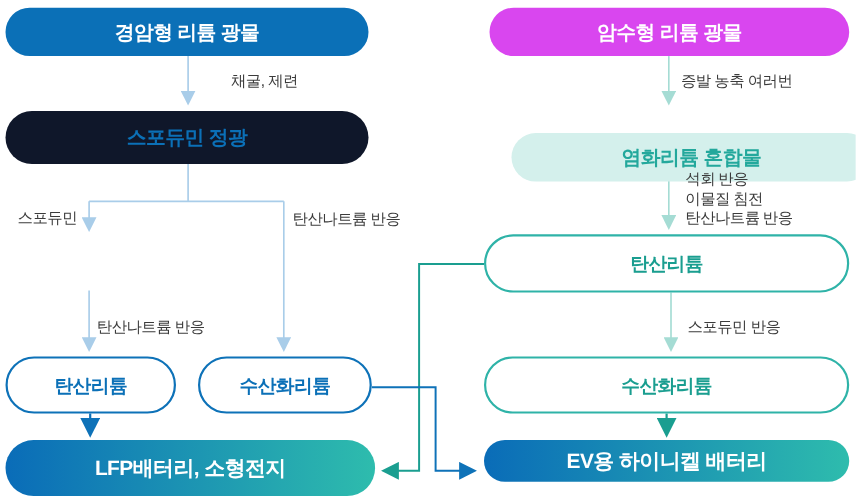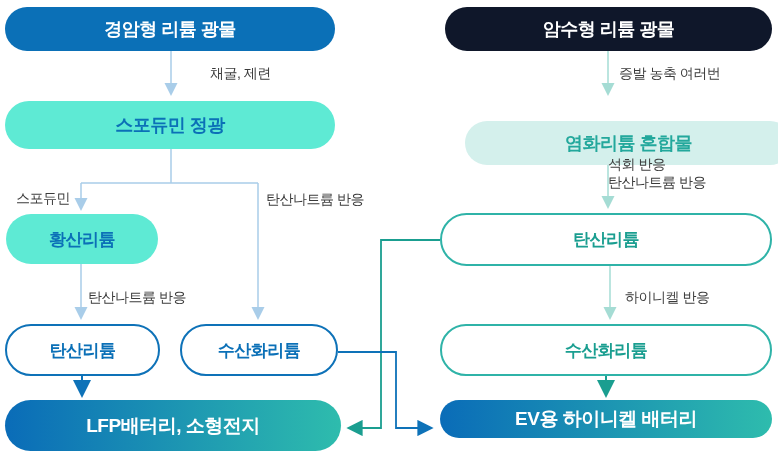--- a/index.html
+++ b/index.html
@@ -6,22 +6,22 @@
   .stage{
     position:relative;width:778px;height:455px;background:#ffffff;overflow:hidden;
     font-family:"Liberation Sans","DejaVu Sans",sans-serif;
   }
   .stage svg.wires{position:absolute;left:0;top:0;width:778px;height:455px;}
   .pill{
     position:absolute;display:flex;align-items:center;justify-content:center;
     border-radius:28px;font-weight:700;letter-spacing:-0.5px;box-sizing:border-box;
   }
   .pill-solid-blue{background:#0b70b7;color:#ffffff;font-size:18px;}
-  .pill-solid-teal{background:#0f172a;color:#ffffff;font-size:18px;}
-  .pill-light-blue{background:#5eead4;color:#0b70b7;font-size:18px;}
+  .pill-solid-teal{background:#d946ef;color:#ffffff;font-size:18px;}
+  .pill-light-blue{background:#0f172a;color:#0b70b7;font-size:18px;}
   .pill-light-teal{background:#d4f0ec;color:#23a89c;font-size:18px;}
   .pill-outline-blue{background:#ffffff;border:2px solid #0e72b8;color:#0b70b7;font-size:17px;}
   .pill-outline-teal{background:#ffffff;border:2px solid #2fb3a8;color:#1a9e90;font-size:17px;}
   .pill-gradient{background:linear-gradient(90deg,#0a6cb8 0%,#2ebcad 100%);color:#ffffff;font-size:19px;text-align:right;}
   .lbl{
     position:absolute;font-size:14px;color:#3b3b3b;font-weight:400;
     letter-spacing:-0.5px;white-space:nowrap;line-height:18px;
   }
   .badge{position:absolute;left:486px;top:270px;width:124px;height:52px;}
   .badge svg{position:absolute;left:0;top:0;}
@@ -72,43 +72,43 @@
   <div class="pill pill-solid-blue" style="left:5px;top:7px;width:330px;height:44px;">경암형 리튬 광물</div>
 
   <div class="lbl" style="left:178px;top:64px;margin-left:32px;">채굴, 제련</div>
 
   <div class="pill pill-light-blue" style="left:5px;top:101px;width:330px;height:48px;">스포듀민 정광</div>
 
   <div class="lbl" style="left:16px;top:189px;">스포듀민</div>
 
   <div class="lbl" style="left:266px;top:190px;">탄산나트륨 반응</div>
 
-  <div class="pill pill-light-blue" style="left:6px;top:214px;width:152px;height:50px;font-size:17px;">황산리튬</div>
 
   <div class="lbl" style="left:88px;top:288px;">탄산나트륨 반응</div>
 
   <div class="pill pill-outline-blue" style="left:5px;top:324px;width:155px;height:52px;">탄산리튬</div>
 
   <div class="pill pill-outline-blue" style="left:180px;top:324px;width:158px;height:52px;">수산화리튬</div>
 
   <div class="pill pill-gradient" style="left:5px;top:400px;width:336px;height:51px;">LFP배터리, 소형전지</div>
 
   <div class="pill pill-solid-teal" style="left:445px;top:7px;width:327px;height:44px;">암수형 리튬 광물</div>
 
   <div class="lbl" style="left:619px;top:64px;">증발 농축 여러번</div>
 
   <div class="pill pill-light-teal" style="left:465px;top:101px;width:327px;height:44px;margin-top:20px;">염화리튬 혼합물</div>
 
-  <div class="lbl" style="left:608px;top:155px;">
+  <div class="lbl" style="left:623px;top:155px;font-family:Liberation Serif, serif;">
     <span style="display:block">석회 반응</span>
+    <span style="display:block">이물질 침전</span>
     <span style="display:block">탄산나트륨 반응</span>
   </div>
 
   <div class="pill pill-outline-teal" style="left:440px;top:213px;width:332px;height:53px;">탄산리튬</div>
 
 
-  <div class="lbl" style="left:625px;top:288px;">하이니켈 반응</div>
+  <div class="lbl" style="left:625px;top:288px;">스포듀민 반응</div>
 
   <div class="pill pill-outline-teal" style="left:440px;top:324px;width:332px;height:52px;">수산화리튬</div>
 
   <div class="pill pill-gradient" style="left:440px;top:400px;width:332px;height:38px;">EV용 하이니켈 배터리</div>
 
 </div>
 
 </body></html>

